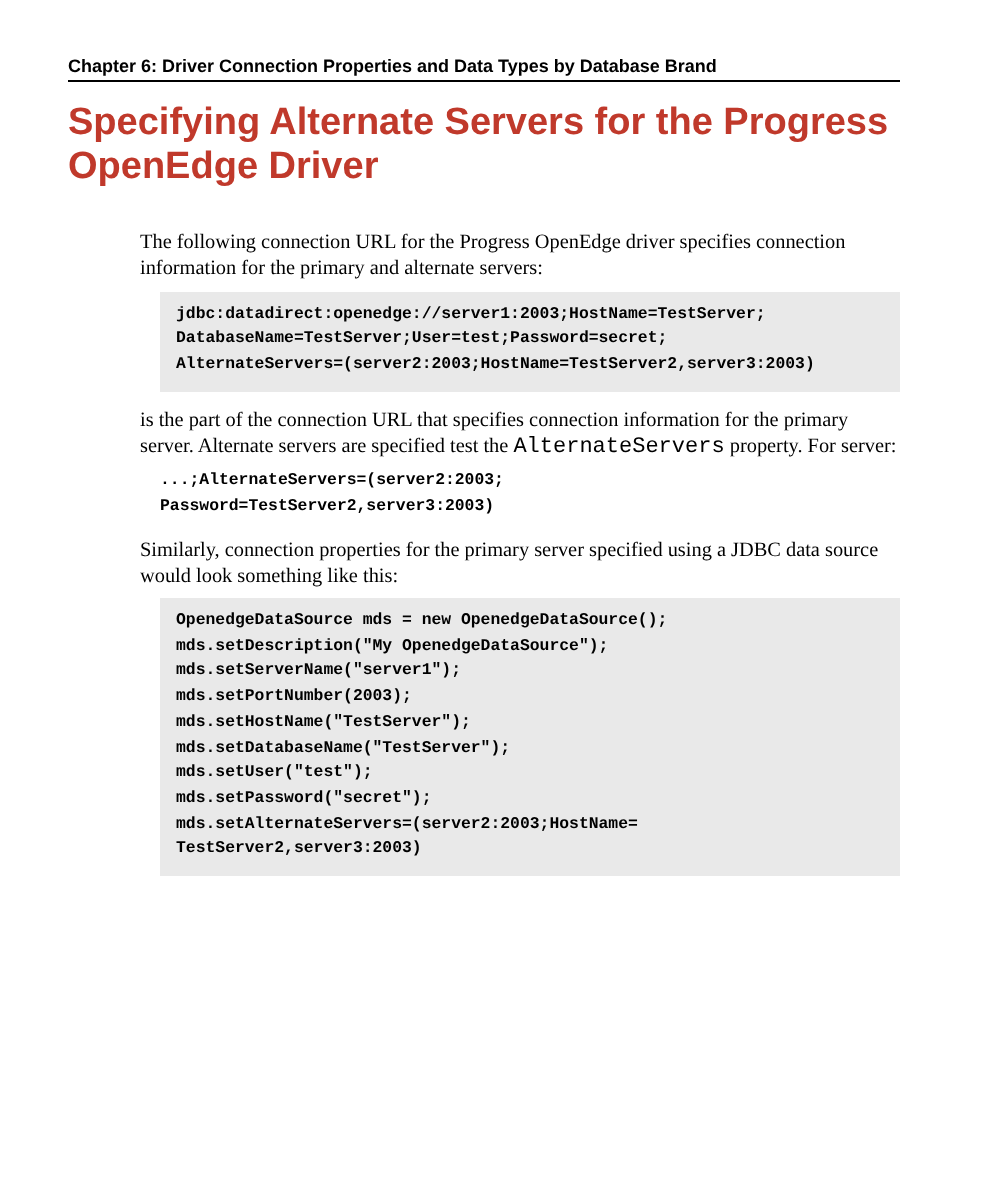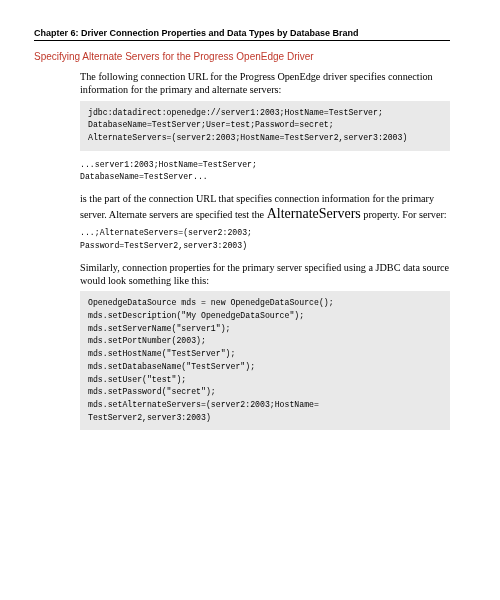--- a/index.html
+++ b/index.html
@@ -19,64 +19,63 @@
     font-family: Arial, Helvetica, sans-serif;
     font-weight: bold;
     font-size: 9px;
     border-bottom: 1.5px solid #000;
     padding-bottom: 2px;
     margin-bottom: 10px;
   }
   .heading {
     font-family: Arial, Helvetica, sans-serif;
     color: #c0392b;
-    font-weight: normal;
-    font-size: 10px;
-    margin: 6px 0 8px 0;
+    font-weight: bold;
+    font-size: 19px;
+    margin: 6px 0 20px 0;
   }
   .body-text {
-    margin-left: 46px;
+    margin-left: 36px;
     line-height: 1.3;
     font-size: 10.2px;
     margin-bottom: 4px;
   }
   .code-block {
     margin-left: 46px;
     background: #e9e9e9;
     font-family: "Courier New", Courier, monospace;
     font-size: 8.2px;
     padding: 6px 8px;
     line-height: 1.55;
     white-space: pre-wrap;
     word-break: break-all;
     margin-top: 4px;
     margin-bottom: 8px;
+    font-weight: bold;
   }
   .inline-code {
-    font-family: Liberation Serif, serif;
-    font-size: 14px;
+    font-family: Liberation Mono, monospace;
+    font-size: 11px;
   }
 </style>
 </head>
 <body>
 
 <div class="page">
   <div class="chapter-line">Chapter 6: Driver Connection Properties and Data Types by Database Brand</div>
 
   <div class="heading">Specifying Alternate Servers for the Progress OpenEdge Driver</div>
 
   <div class="body-text">The following connection URL for the Progress OpenEdge driver specifies connection information for the primary and alternate servers:</div>
 
   <div class="code-block">jdbc:datadirect:openedge://server1:2003;HostName=TestServer;
 DatabaseName=TestServer;User=test;Password=secret;
 AlternateServers=(server2:2003;HostName=TestServer2,server3:2003)</div>
 
 
-  <div class="code-block" style="background:transparent;padding:0 0 0 0;margin-top:0;">...server1:2003;HostName=TestServer;
-DatabaseName=TestServer...</div>
 
   <div class="body-text">
     <span>is the part of the connection URL that specifies connection information for the primary server. Alternate servers are specified test the </span><span class="inline-code">AlternateServers</span><span> property. For server:</span>
   </div>
 
   <div class="code-block" style="background:transparent;padding:0;margin-top:0;">...;AlternateServers=(server2:2003;
 Password=TestServer2,server3:2003)</div>
 
   <div class="body-text">Similarly, connection properties for the primary server specified using a JDBC data source would look something like this:</div>
 

